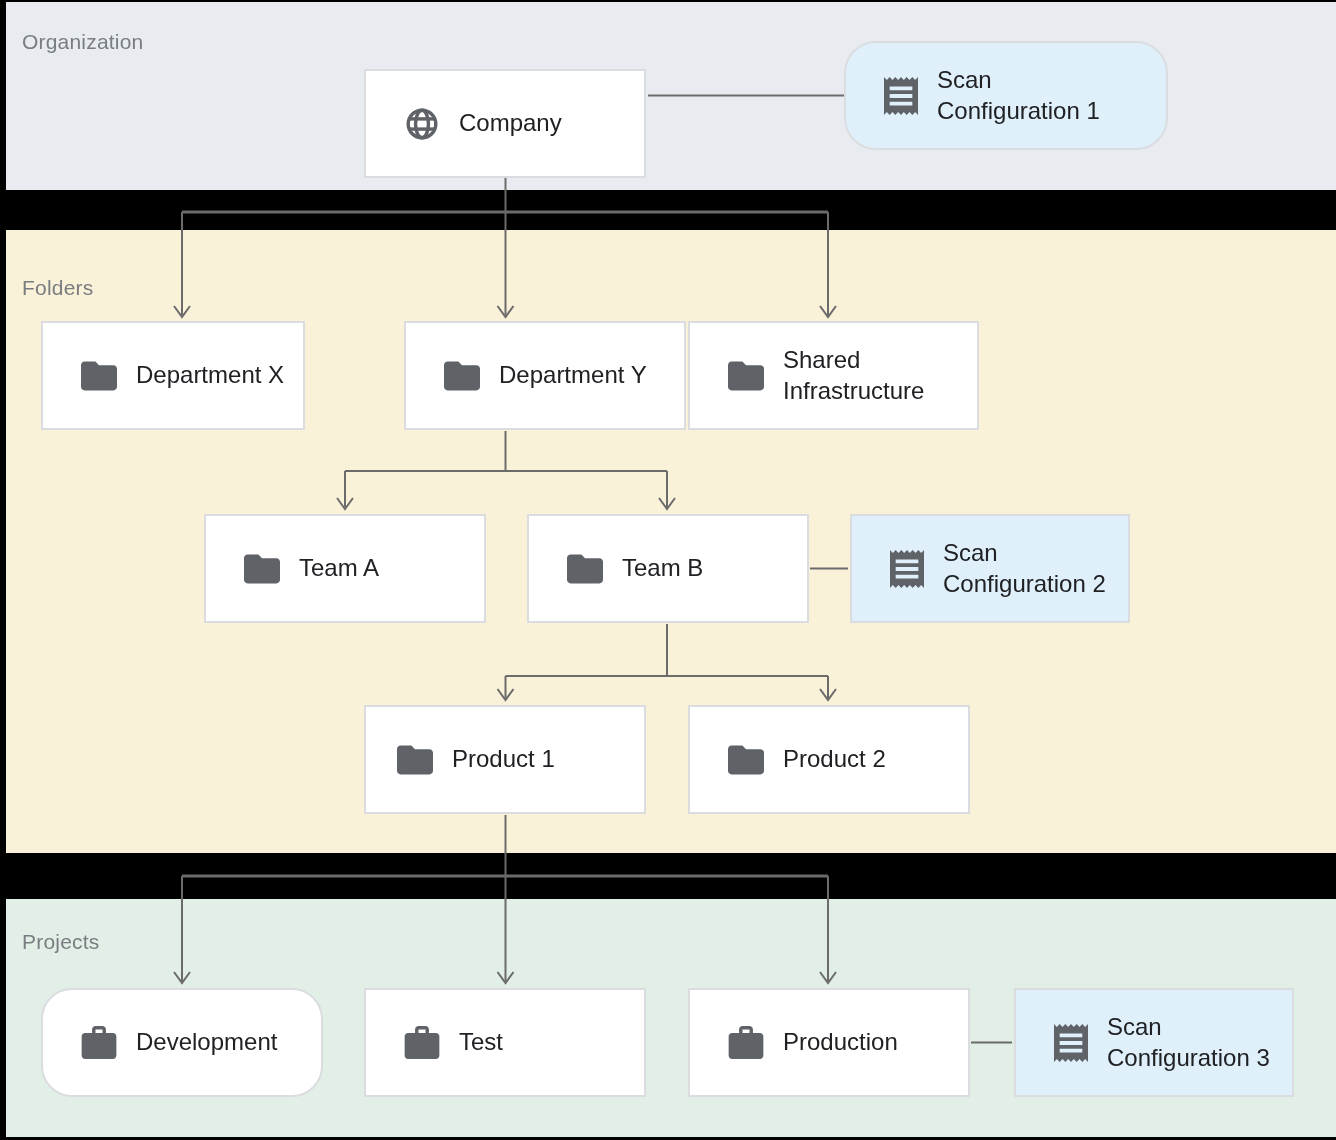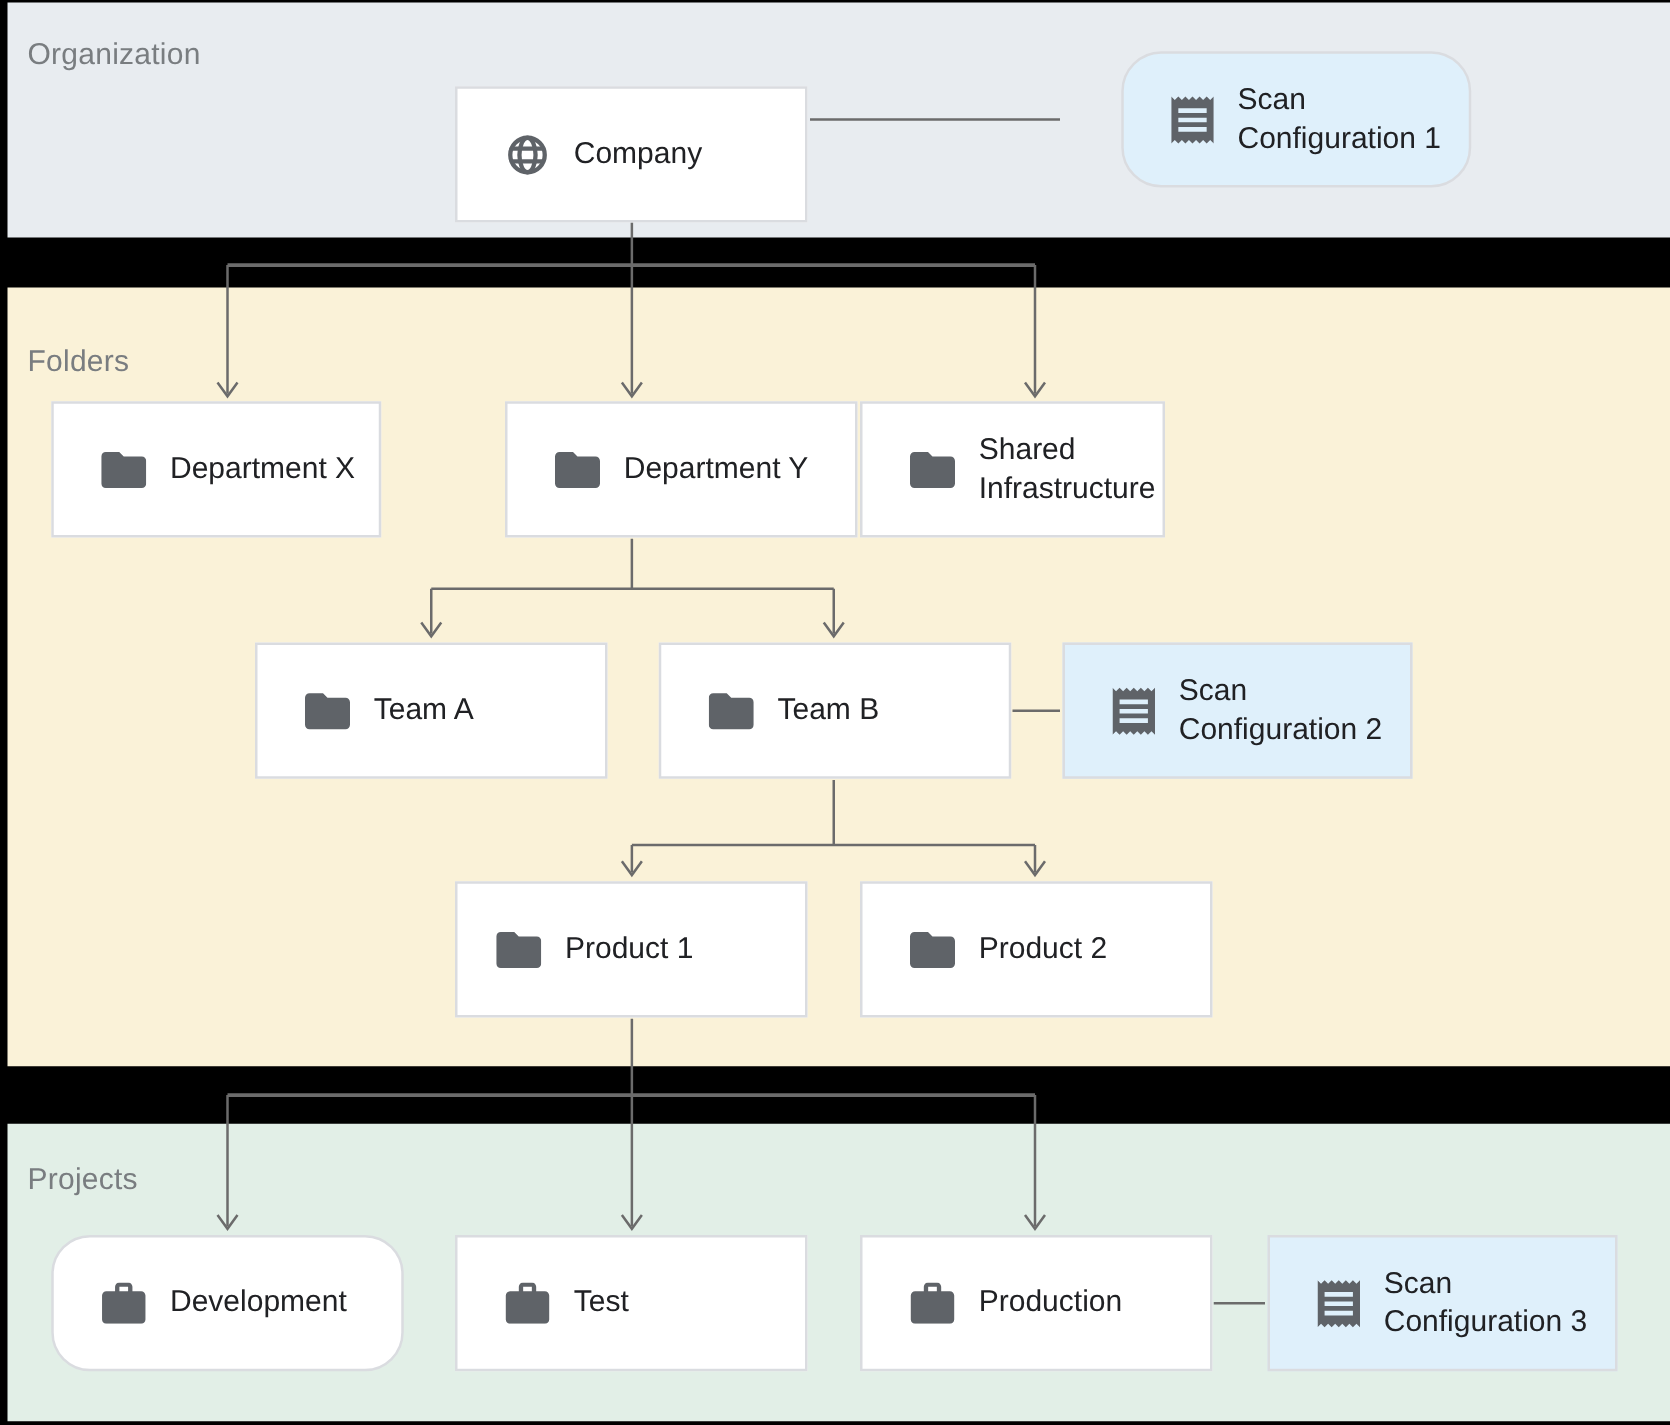--- a/index.html
+++ b/index.html
@@ -18,21 +18,21 @@
   .band {
     position: absolute;
     left: 6px;
     width: 1330px;
   }
   .band-org      { top: 2px;   height: 188px; background: var(--organization-band); }
   .band-folders  { top: 230px; height: 623px; background: var(--folders-band); }
   .band-projects { top: 899px; height: 238px; background: var(--projects-band); }
   .band-label {
     position: absolute;
-    font-size: 24px;
+    font-size: 21px;
     letter-spacing: 0.2px;
     color: var(--band-label-text);
   }
   #connectors {
     position: absolute;
     left: 0; top: 0;
     pointer-events: none;
   }
   .node {
     position: absolute;
@@ -123,21 +123,21 @@
       <svg width="36" height="36" viewBox="0 0 24 24">
         <circle cx="12" cy="12" r="9.2" fill="none" stroke="currentColor" stroke-width="2.3"></circle>
         <ellipse cx="12" cy="12" rx="4.3" ry="9.2" fill="none" stroke="currentColor" stroke-width="2.3"></ellipse>
         <line x1="3.4" y1="8.6" x2="20.6" y2="8.6" stroke="currentColor" stroke-width="2.3"></line>
         <line x1="3.4" y1="15.4" x2="20.6" y2="15.4" stroke="currentColor" stroke-width="2.3"></line>
       </svg>
     </span>
     <span class="node-label">Company</span>
   </div>
 
-  <div class="node scan" style="left:897px; top:41px; width:280px;border-radius:32px;">
+  <div class="node scan" style="left:844px; top:41px; width:324px;border-radius:32px;">
     <span class="icon">
       <svg width="34" height="40" viewBox="3 2 18 20">
         <path fill="currentColor" fill-rule="evenodd" d="M3 2 L4.5 3.5 L6 2 L7.5 3.5 L9 2 L10.5 3.5 L12 2 L13.5 3.5 L15 2 L16.5 3.5 L18 2 L19.5 3.5 L21 2 V22 L19.5 20.5 L18 22 L16.5 20.5 L15 22 L13.5 20.5 L12 22 L10.5 20.5 L9 22 L7.5 20.5 L6 22 L4.5 20.5 L3 22 Z
              M6 7 h12 v2 H6 Z M6 11 h12 v2 H6 Z M6 15 h12 v2 H6 Z"></path>
       </svg>
     </span>
     <span class="node-label">Scan Configuration 1</span>
   </div>
 
   <div class="node" style="left:41px; top:321px; width:264px;">
@@ -151,21 +151,21 @@
 
   <div class="node" style="left:364px; top:321px; width:282px;margin-left:40px;">
     <span class="icon">
       <svg width="36" height="30" viewBox="2 4 20 16">
         <path fill="currentColor" d="M10 4H4c-1.1 0-2 .9-2 2v12c0 1.1.9 2 2 2h16c1.1 0 2-.9 2-2V8c0-1.1-.9-2-2-2h-8l-2-2z"></path>
       </svg>
     </span>
     <span class="node-label">Department Y</span>
   </div>
 
-  <div class="node" style="left:688px; top:321px; width:244px;">
+  <div class="node" style="left:688px; top:321px; width:291px;">
     <span class="icon">
       <svg width="36" height="30" viewBox="2 4 20 16">
         <path fill="currentColor" d="M10 4H4c-1.1 0-2 .9-2 2v12c0 1.1.9 2 2 2h16c1.1 0 2-.9 2-2V8c0-1.1-.9-2-2-2h-8l-2-2z"></path>
       </svg>
     </span>
     <span class="node-label">Shared Infrastructure</span>
   </div>
 
   <div class="node" style="left:204px; top:514px; width:282px;">
     <span class="icon">

